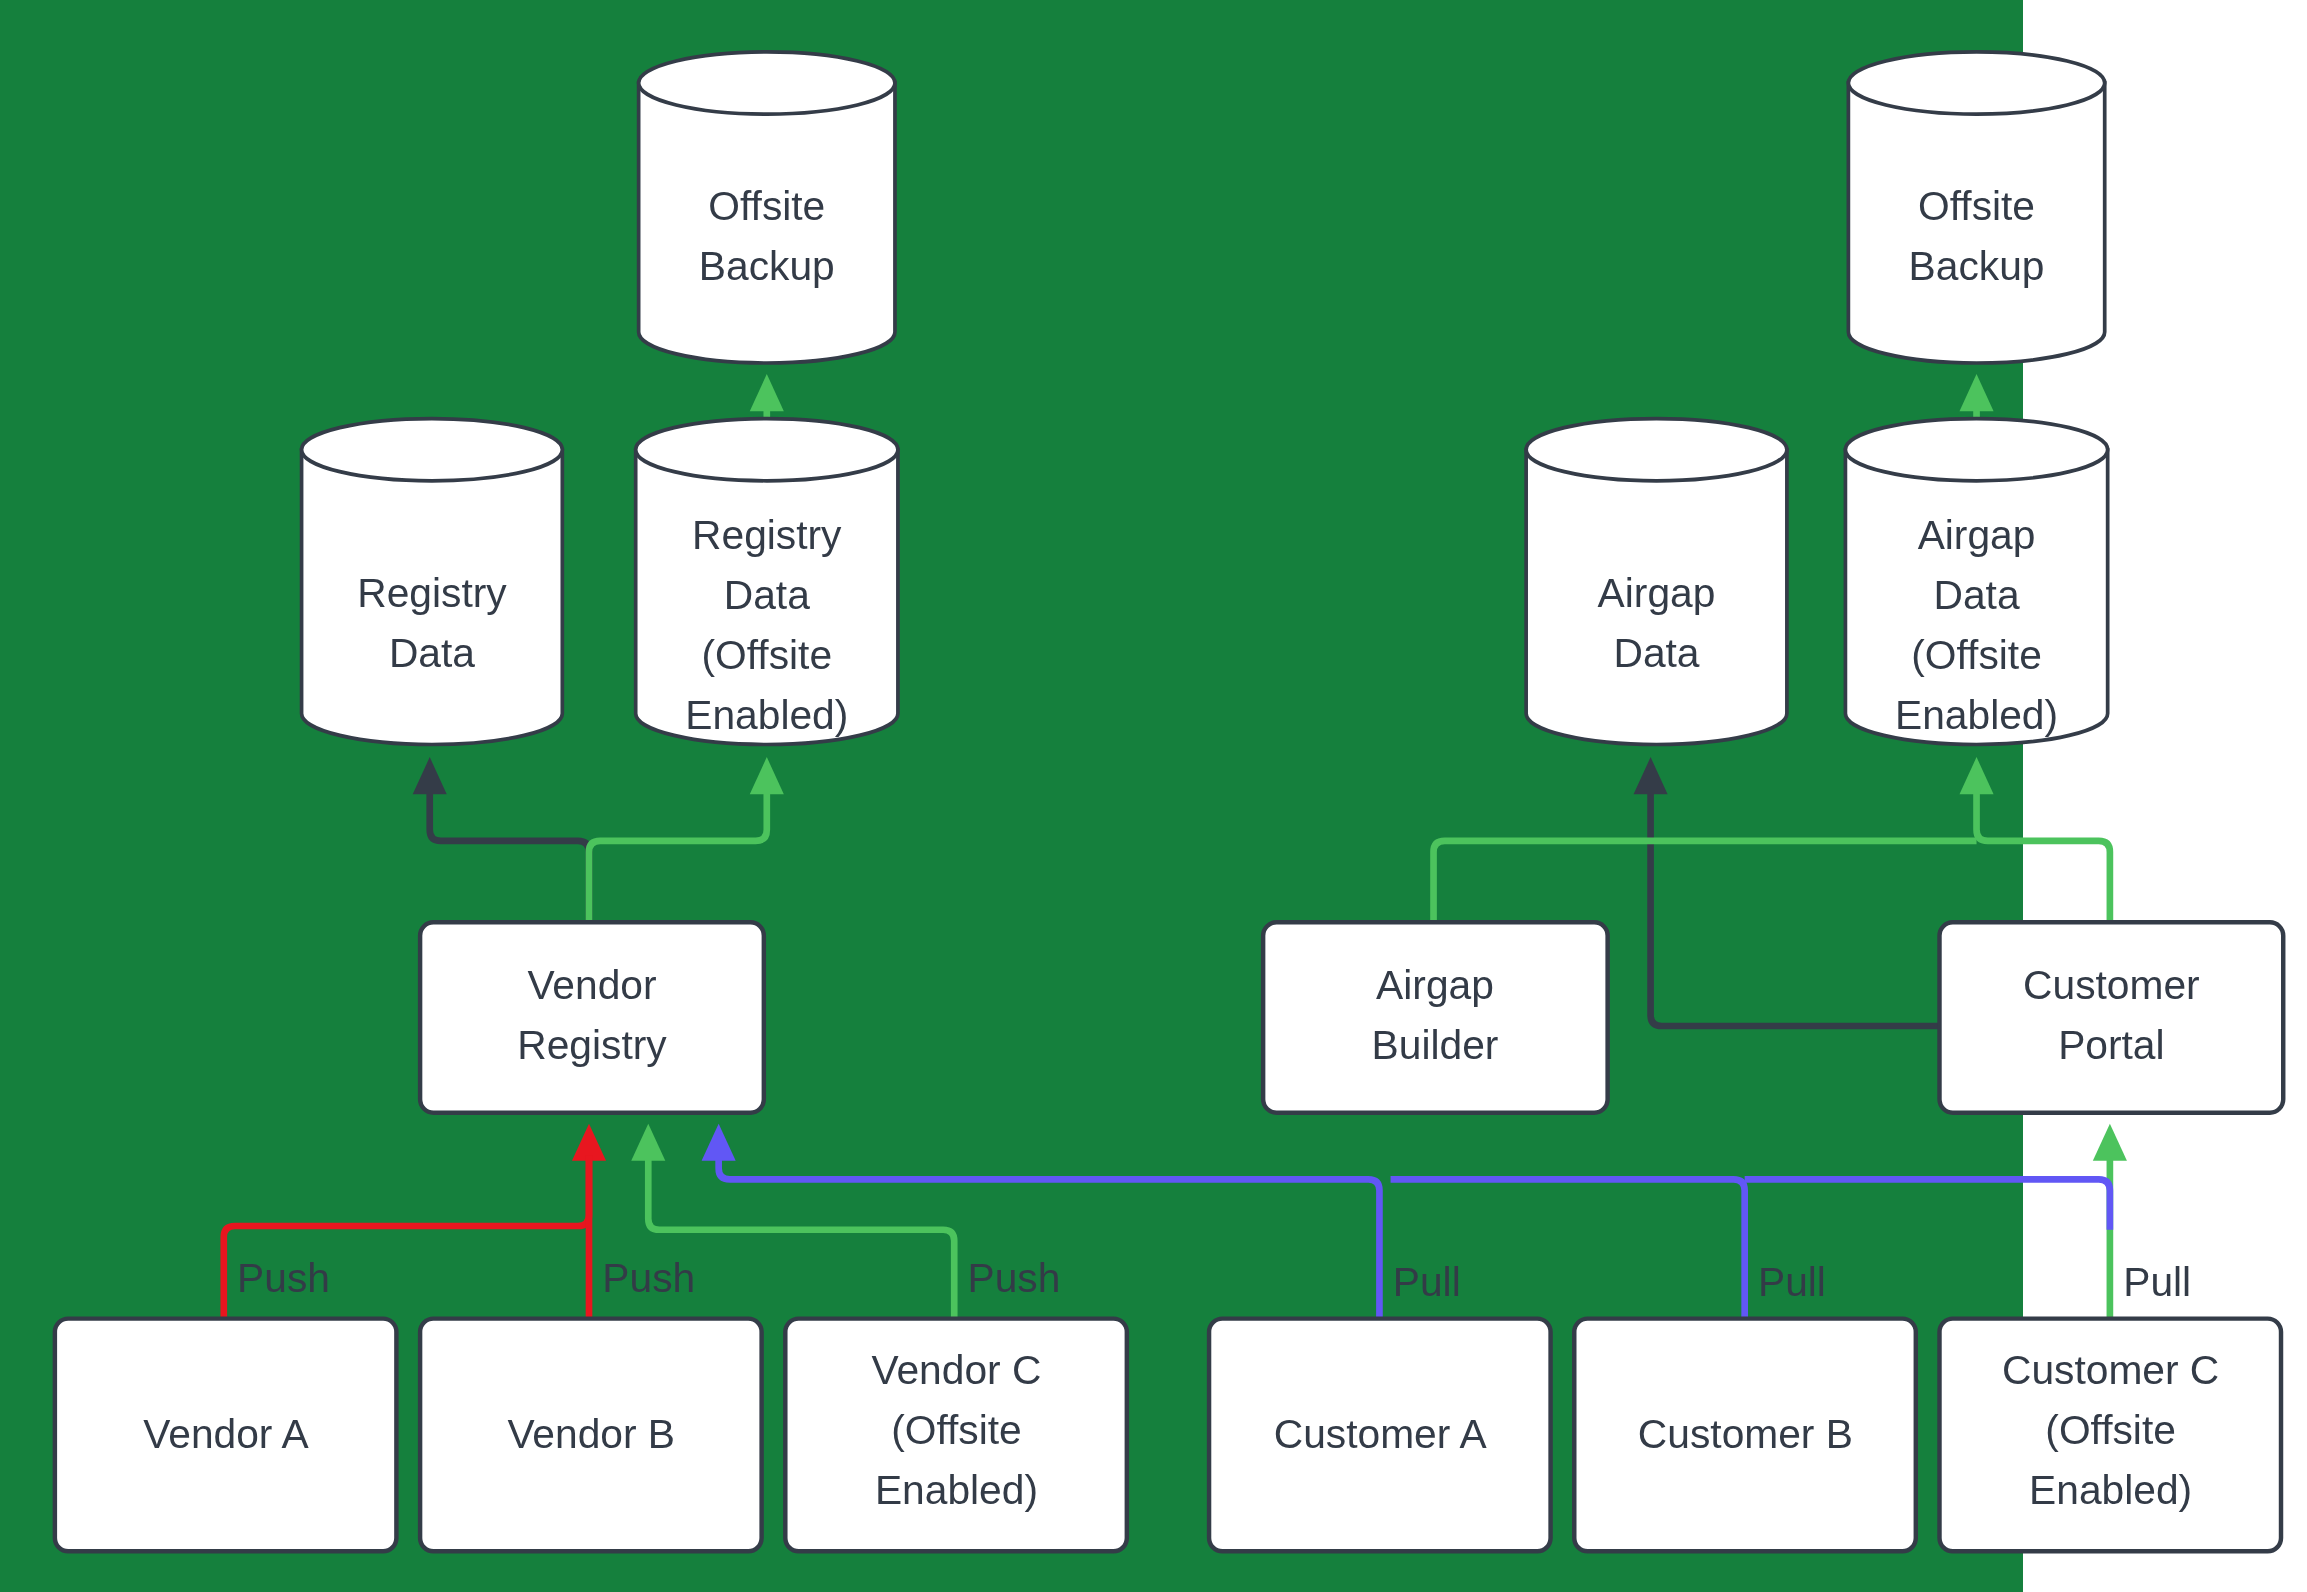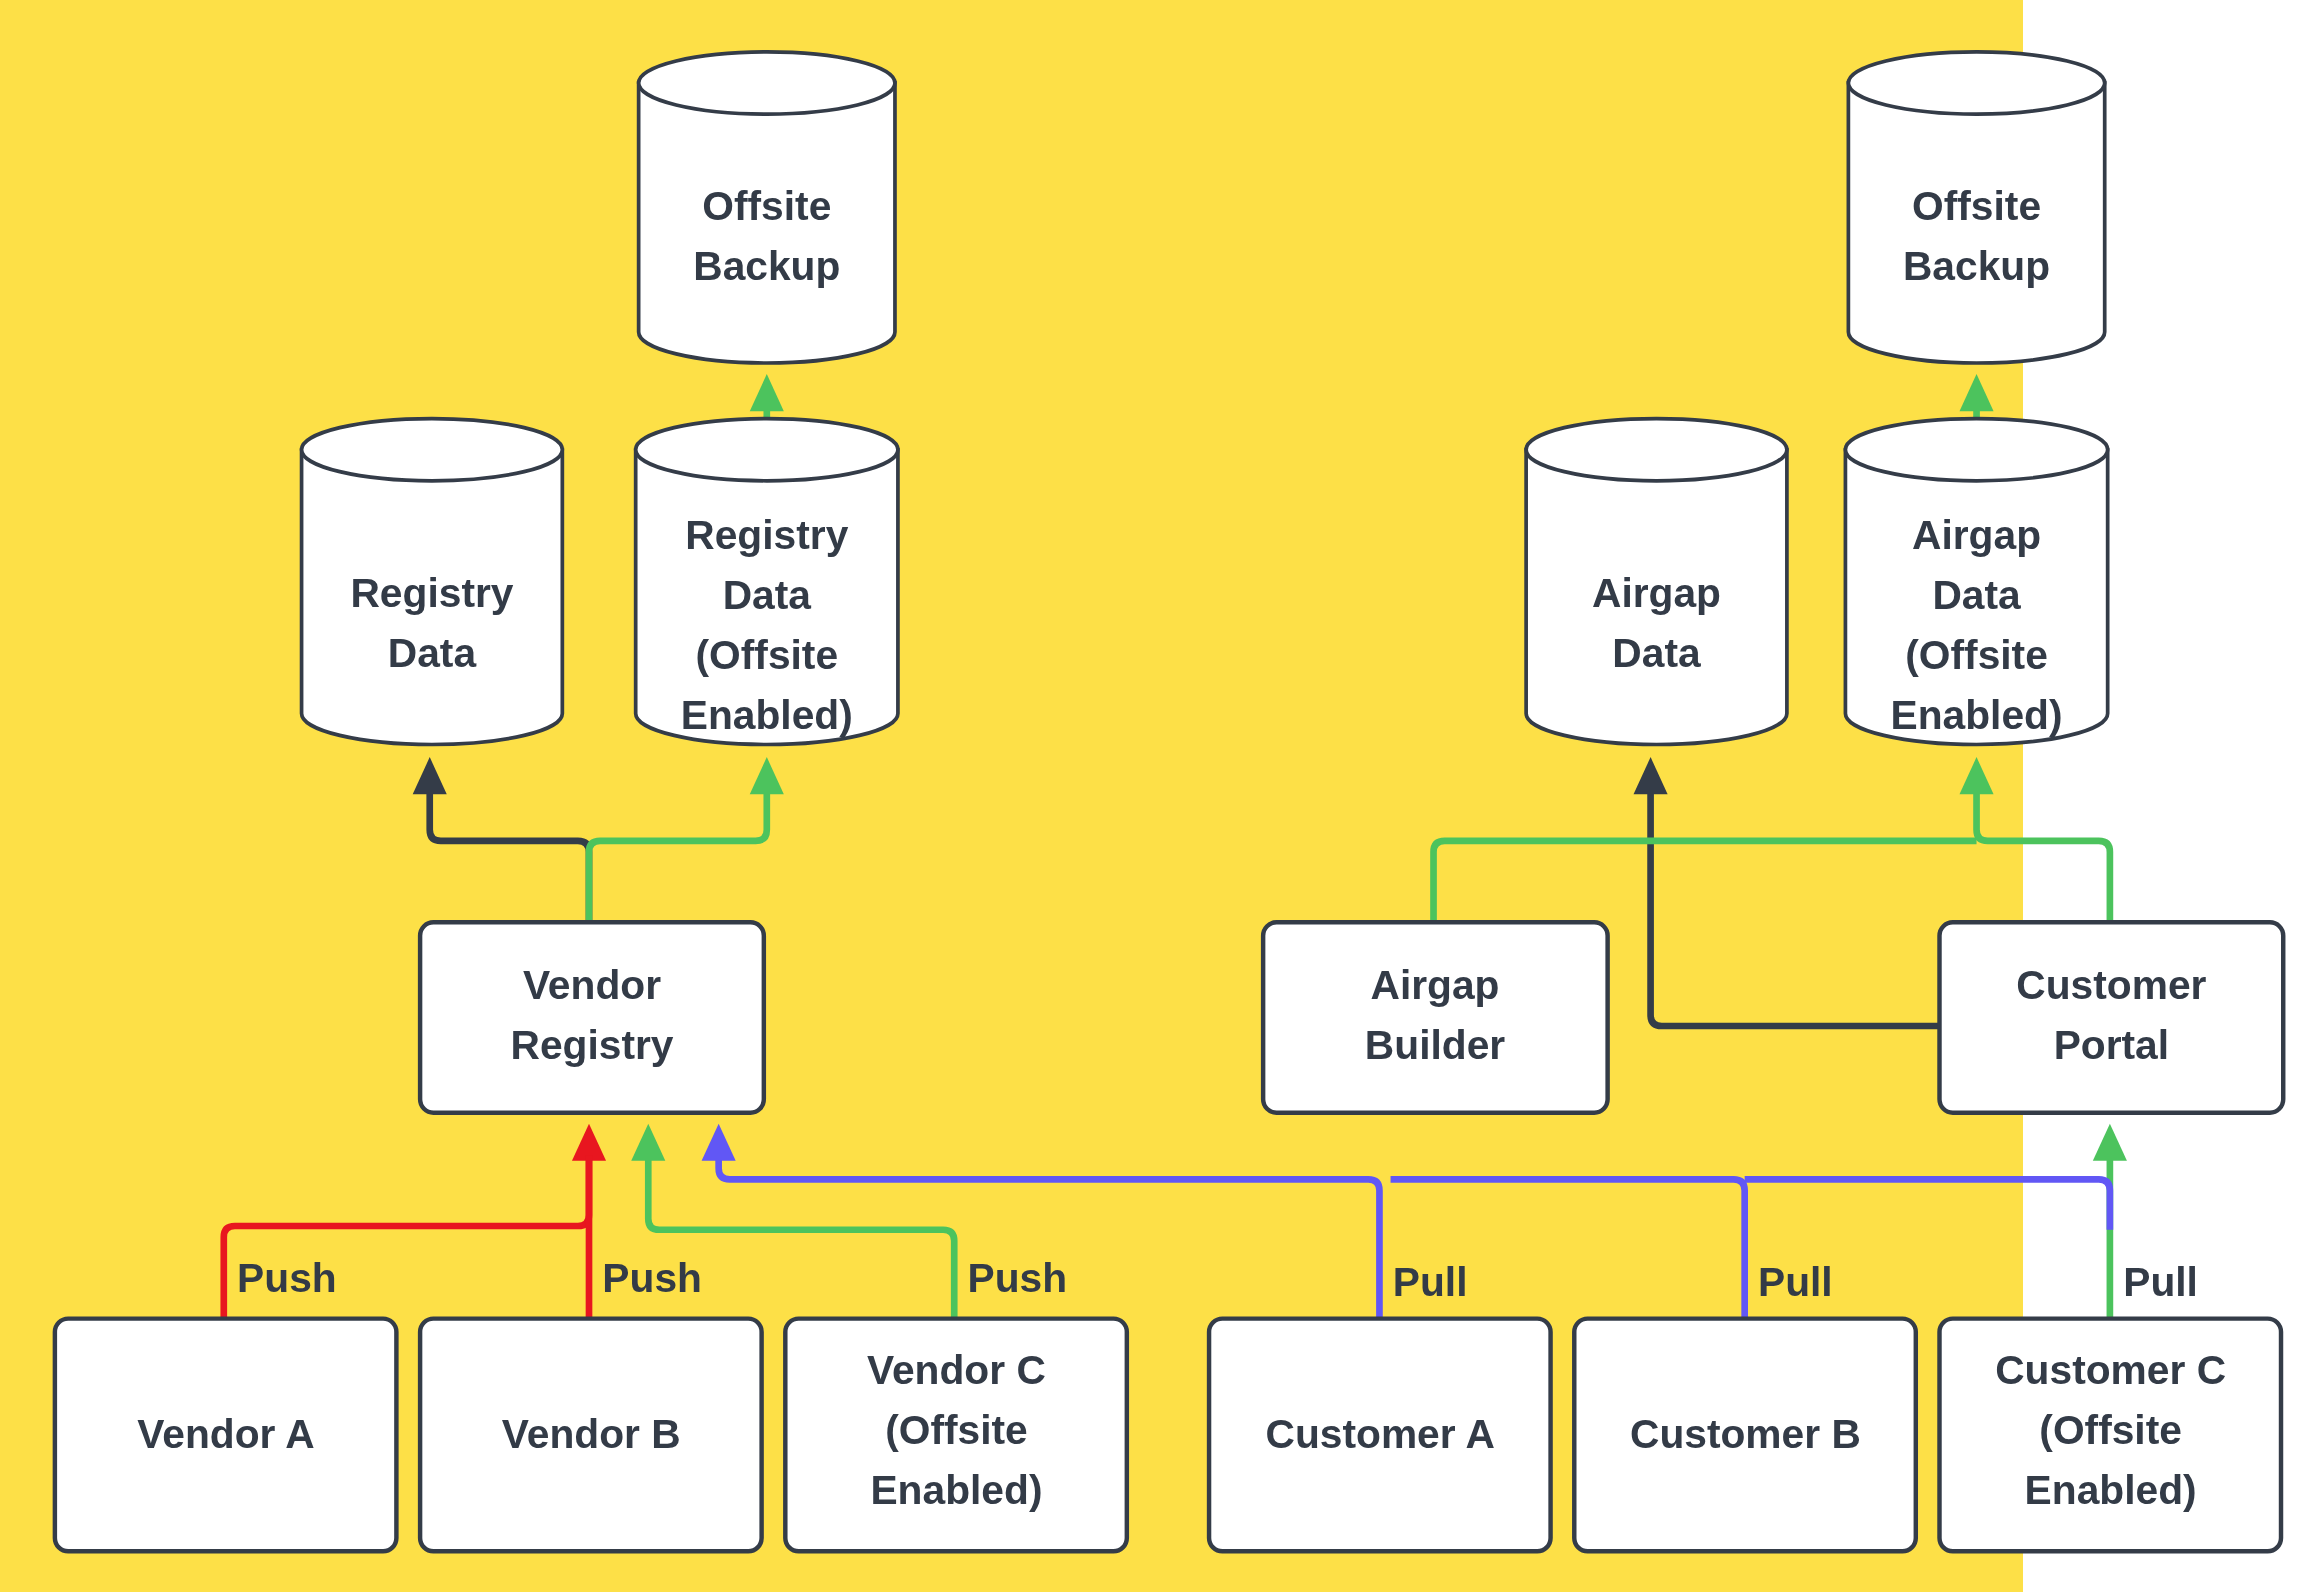--- a/index.html
+++ b/index.html
@@ -10,22 +10,21 @@
   body {
     width: 2307px;
     height: 1592px;
     overflow: hidden;
     font-family: "Liberation Sans", sans-serif;
   }
   #diagram-root {
     position: relative;
     width: 2023px;
     height: 1592px;
-    background: #fde047;
-    font-weight: bold;
+    background: #15803d;
   }
   svg#diagram-svg {
     display: block;
     width: 2307px;
     height: 1592px;
   }
   .node-shape {
     fill: #ffffff;
     stroke: #343C48;
     stroke-width: 6;

